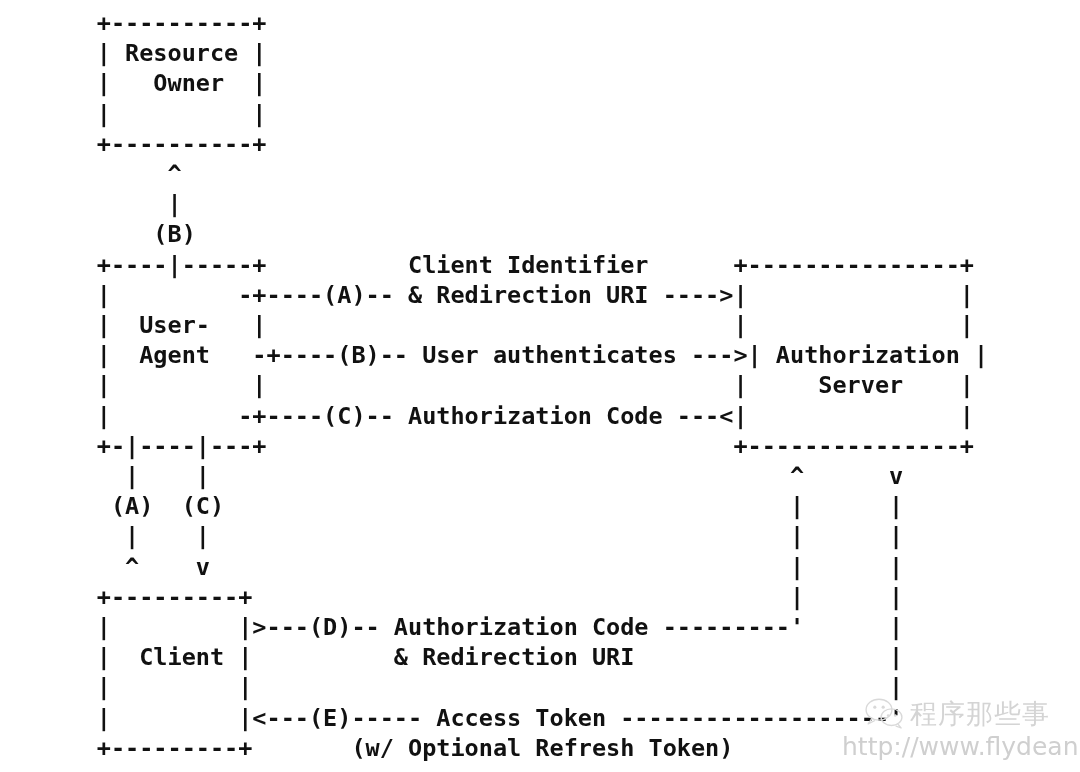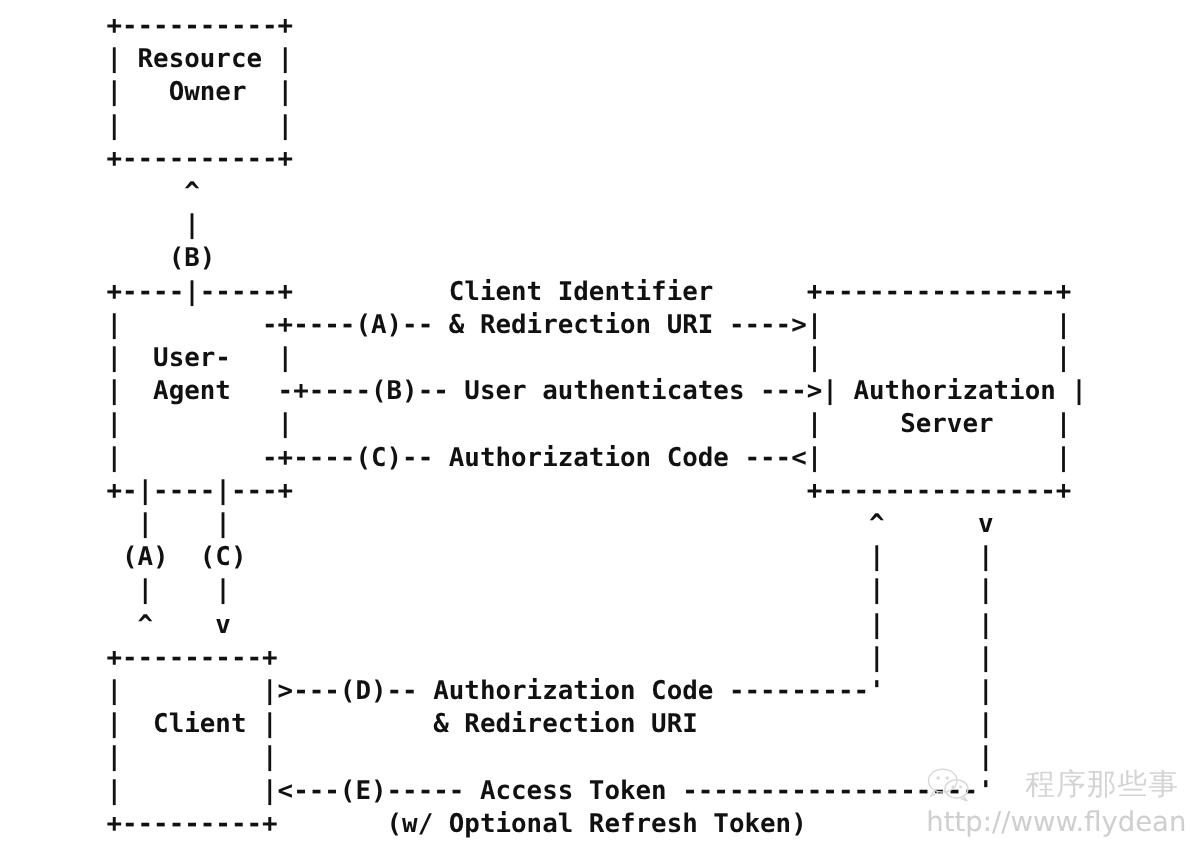--- a/index.html
+++ b/index.html
@@ -35,21 +35,21 @@
     right: 8px;
     bottom: 4px;
     width: 230px;
     height: 74px;
     pointer-events: none;
     user-select: none;
   }
   #watermark .wm-row {
     display: flex;
     align-items: center;
-    justify-content: space-between;
+    justify-content: center;
     gap: 6px;
     height: 38px;
   }
   #watermark .wm-logo {
     width: 40px;
     height: 32px;
     flex: 0 0 auto;
   }
   #watermark .wm-brand {
     font-family: "DejaVu Sans", "Liberation Sans", sans-serif;

